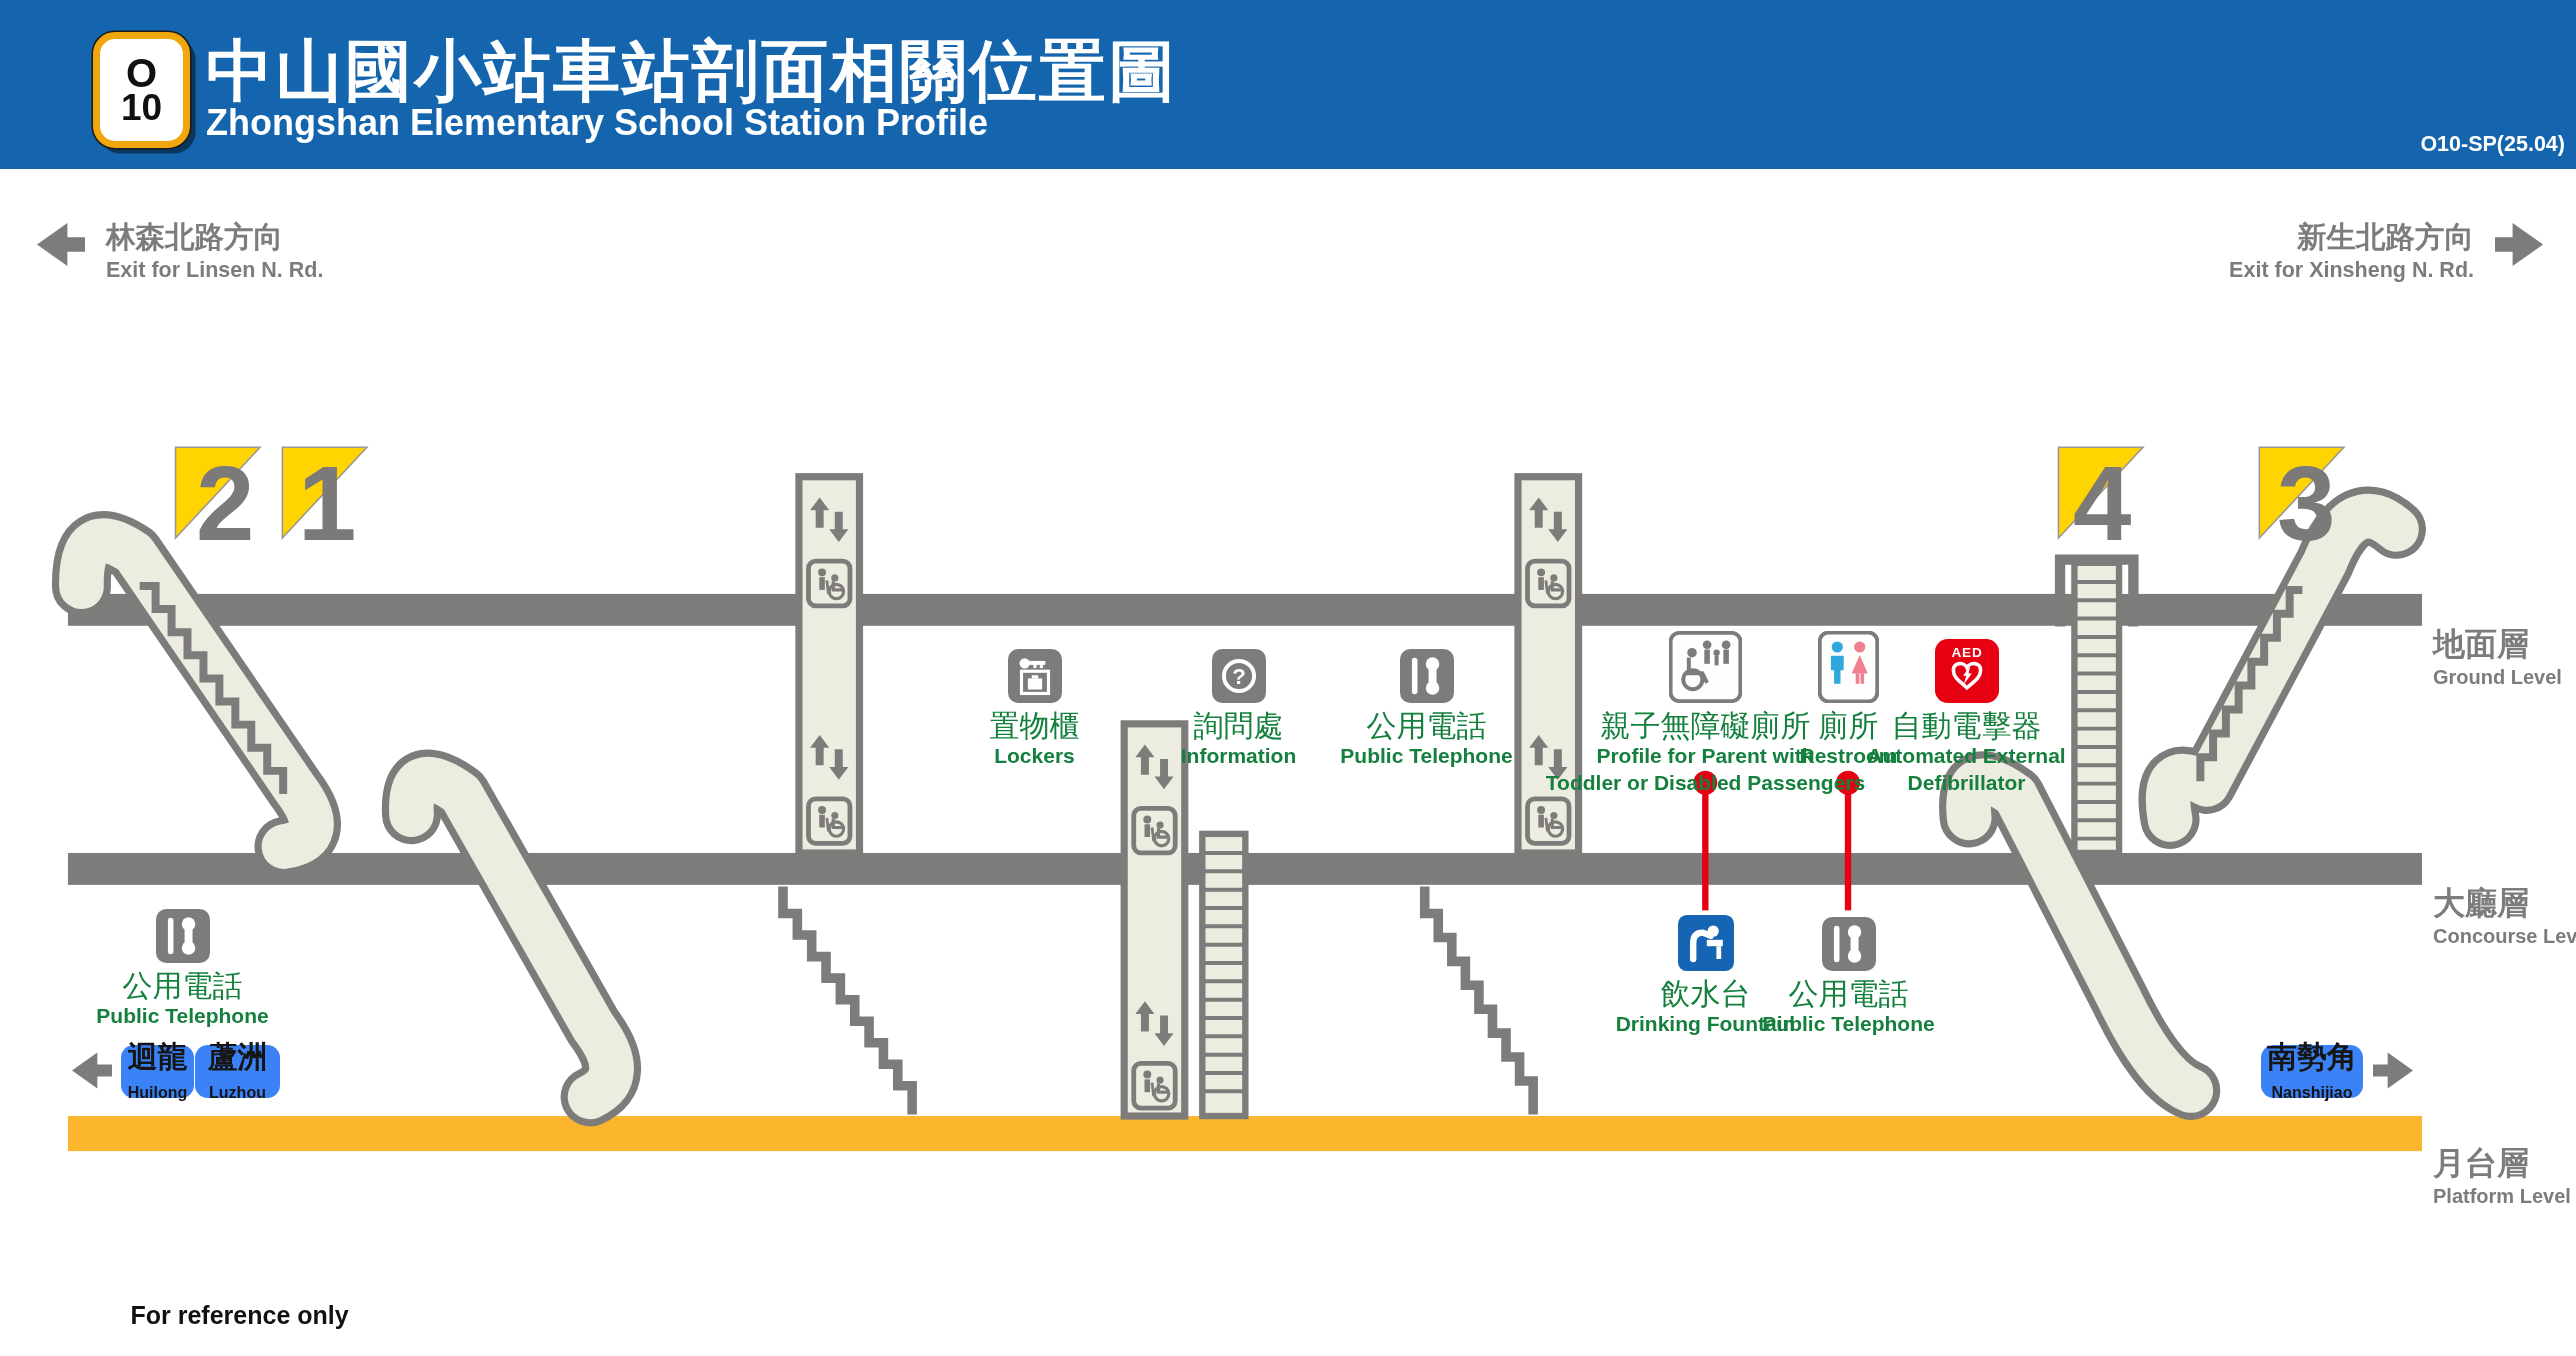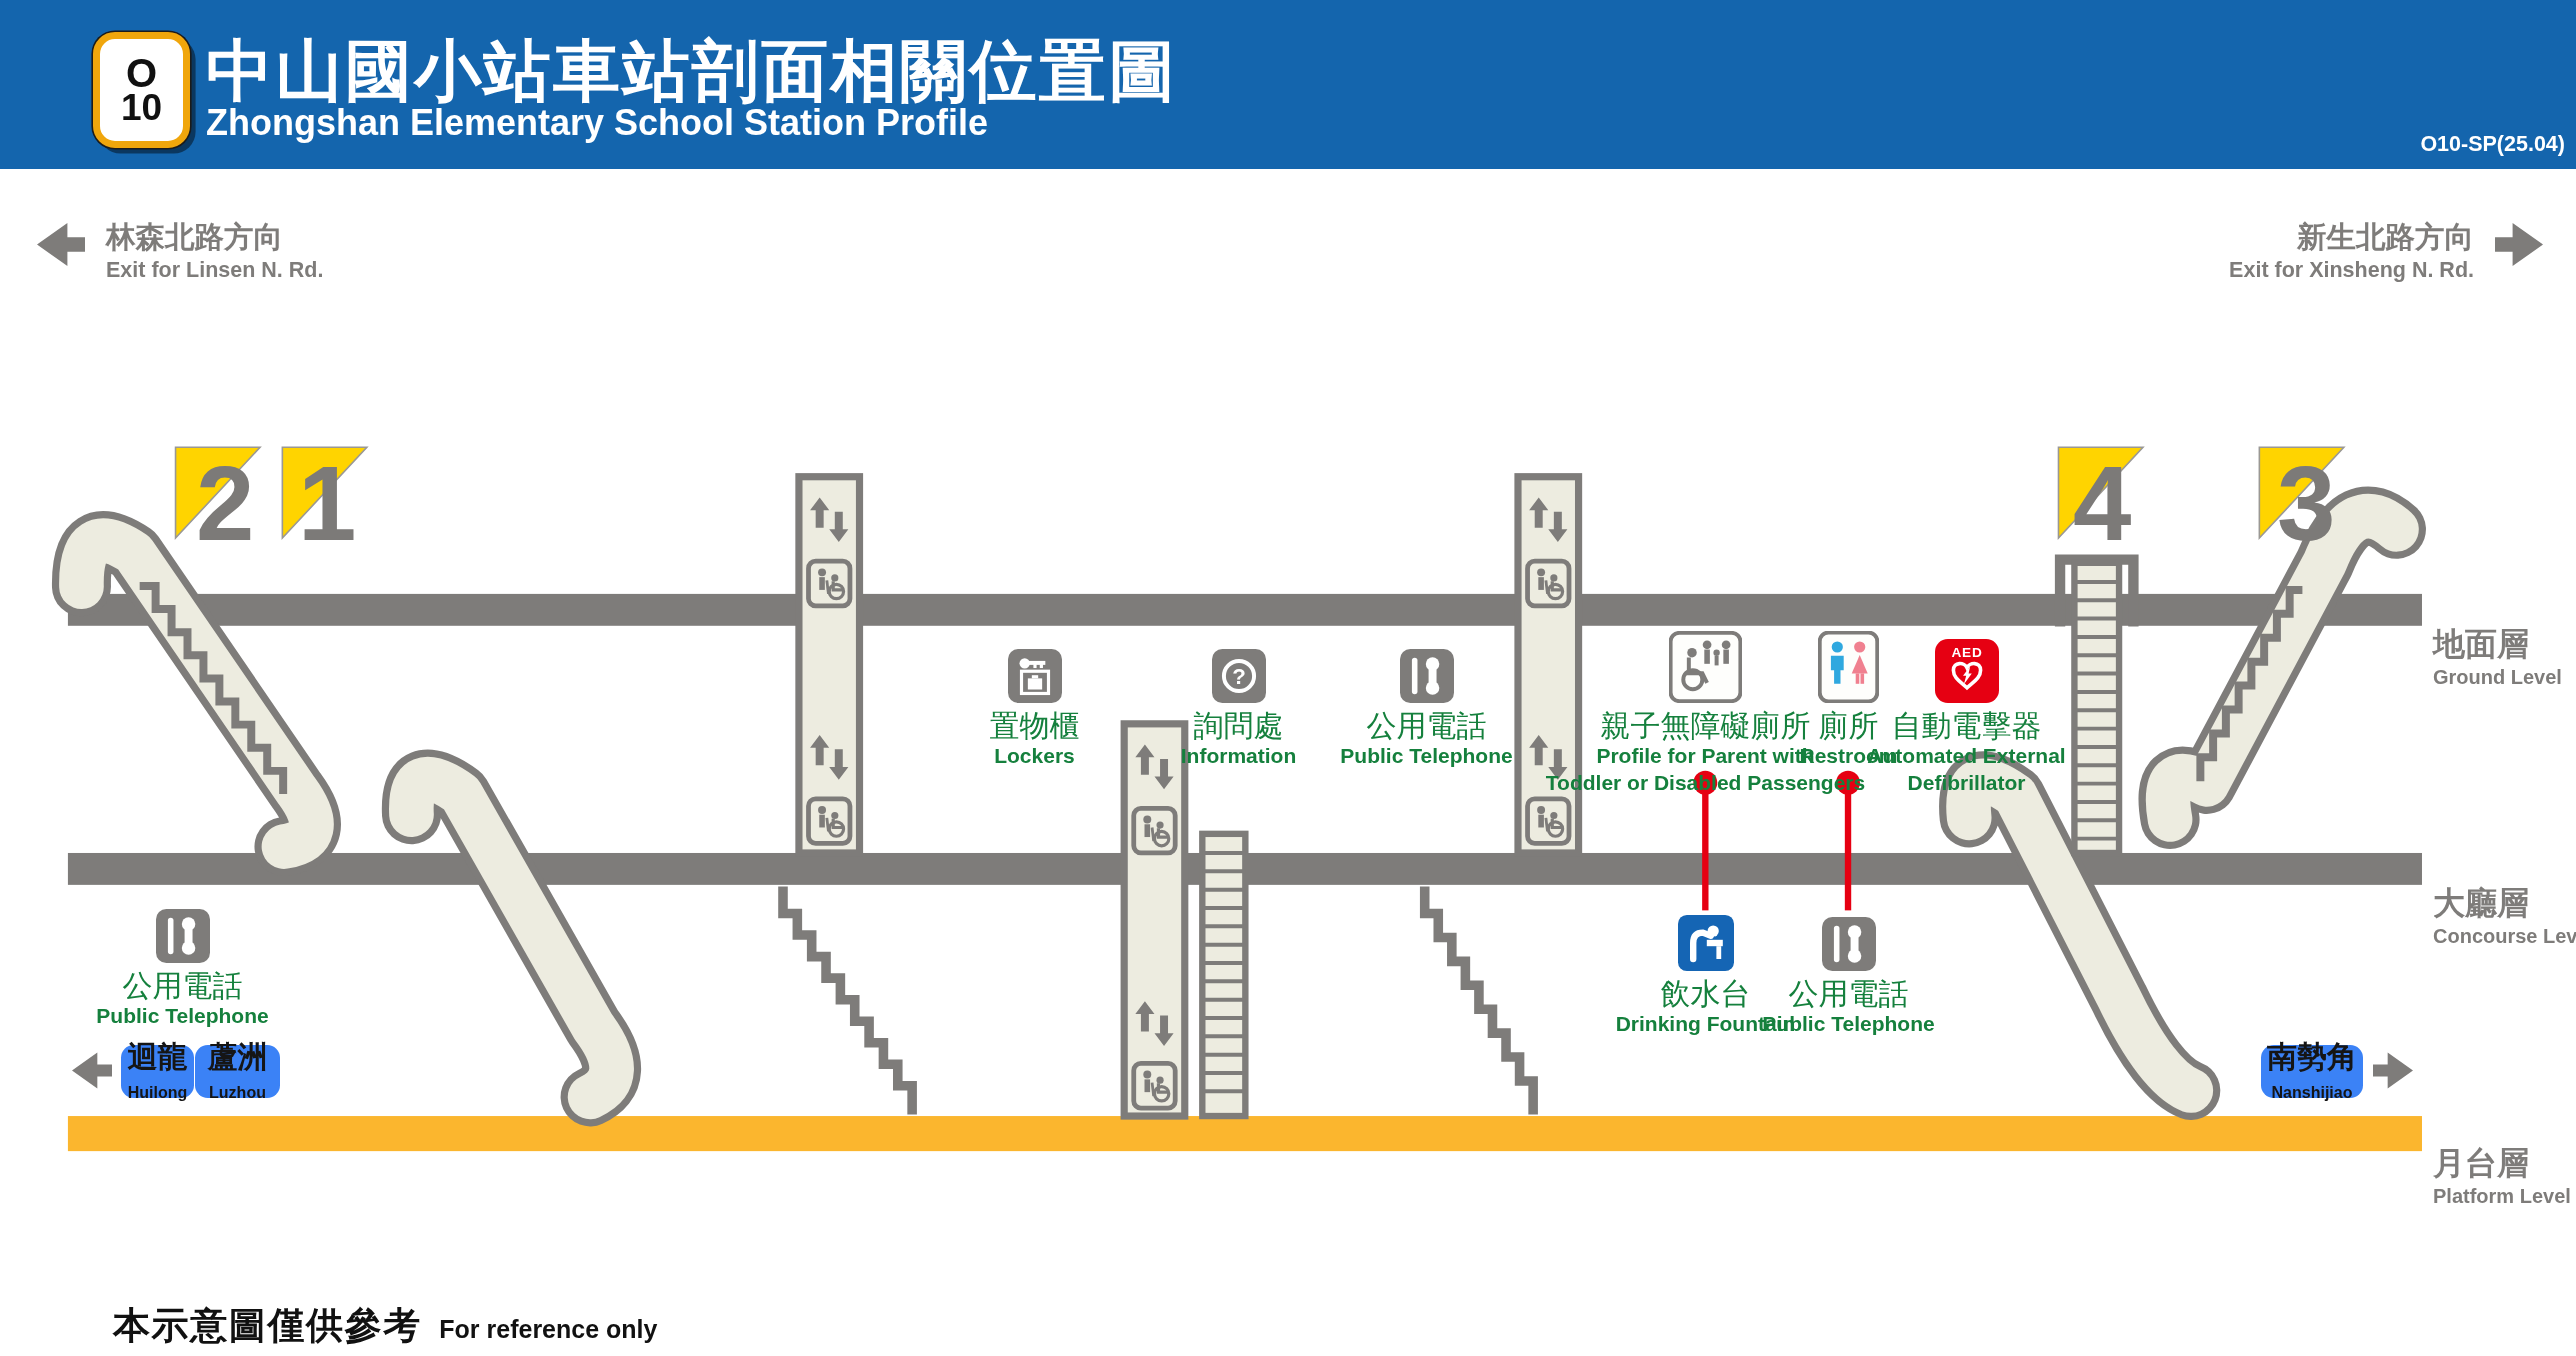--- a/index.html
+++ b/index.html
@@ -340,16 +340,15 @@
 </div>
 <div class="abs badge" style="left:2261px;width:102px;">
   <div class="zh">南勢角</div>
   <div class="en">Nanshijiao</div>
 </div>
 <svg class="abs" style="left:2373px;top:1052px;" width="40" height="37" viewBox="0 0 60 54">
   <polygon points="22,0 60,27 22,54 22,36 0,36 0,18 22,18" fill="#7E7C7A"></polygon>
 </svg>
 
 <div class="abs" id="footer">
-  <div class="zh">本示意圖僅供參考</div>
   <div class="en">For reference only</div>
 </div>
 
 
 </body></html>

